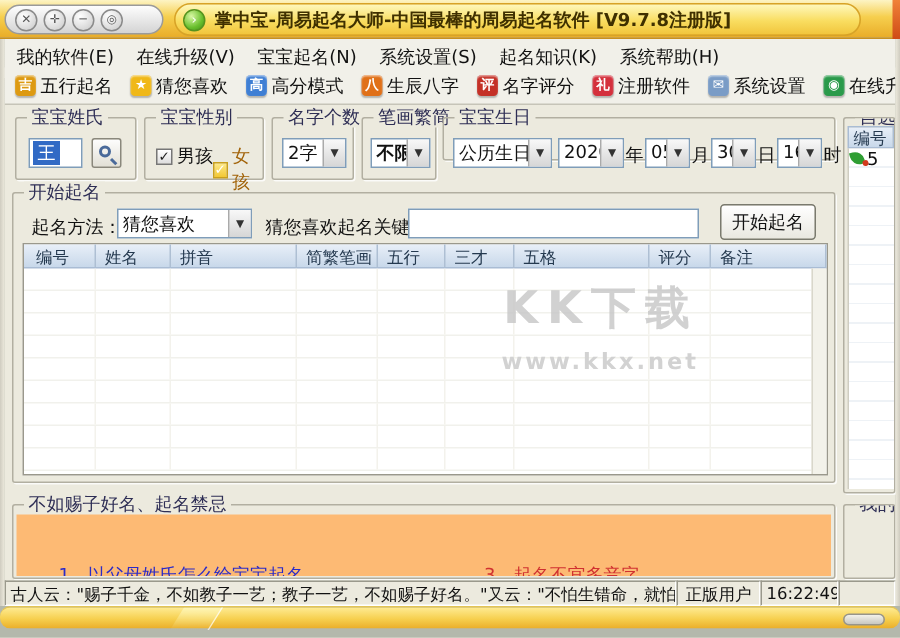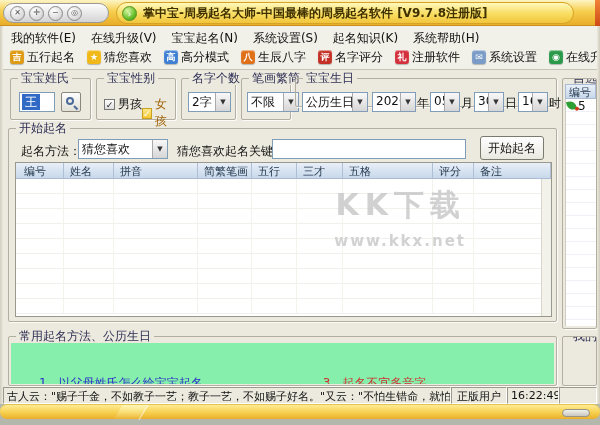--- a/index.html
+++ b/index.html
@@ -84,21 +84,21 @@
   .tbody { position:absolute; left:0; top:16px; right:10px; bottom:0; overflow:hidden; }
   .tr { display:flex; height:15px; border-bottom:1px solid #f1f1ec; }
   .td { border-right:1px solid #f3f2ec; height:100%; }
   .tscroll { position:absolute; right:0; top:16px; bottom:0; width:10px;
     background:#f3f2ea; border-left:1px solid #d9d7cb; }
   .watermark { position:absolute; left:110px; top:6px; width:340px; text-align:right;
     color:#c9c9c9; pointer-events:none; }
   .wm-big { font-size:30px; font-weight:bold; letter-spacing:6px; opacity:.85; }
   .wm-url { font-size:15px; font-weight:bold; letter-spacing:2px; margin-top:6px; color:#d2d2d2; }
   
-  .tips-inner { position:absolute; left:2px; top:6px; right:2px; bottom:1px; background:#86efac; overflow:hidden; }
+  .tips-inner { position:absolute; left:2px; top:6px; right:2px; bottom:1px; background:#fdba74; overflow:hidden; }
   .tips-links { position:absolute; left:0; right:0; bottom:-8px; display:flex; }
   .tip-link { white-space:nowrap; overflow:hidden; }
   .tip-blue { color:#2a2ac8; margin-left:28px; }
   .tip-red  { color:#d03030; margin-left:120px; }
   
   .rp { overflow:hidden; }
   .rp-head { position:absolute; left:2px; top:5px; right:0; height:15px;
     background:linear-gradient(#e8eff8,#c8d8ea); border:1px solid #a9bcd4;
     font-size:11px; color:#24394f; padding:0 0 0 3px; white-space:nowrap; }
   .rp-body { position:absolute; left:2px; top:20px; right:0; bottom:2px; background:
@@ -229,21 +229,21 @@
   <div class="gbox" style="left:178px; top:8px; width:55px; height:42px;">
     <div class="gbox-label">名字个数</div>
     <div class="dd" style="position:absolute; left:6px; top:13px; width:43px;">
       <span class="dd-txt">2字</span>
       <span class="dd-btn">▼</span>
     </div>
   </div>
 
   <div class="gbox" style="left:238px; top:8px; width:50px; height:42px;">
     <div class="gbox-label">笔画繁简</div>
-    <div class="dd" style="position:absolute; left:5px; top:13px; width:52px;">
+    <div class="dd" style="position:absolute; left:5px; top:13px; width:40px;font-weight:bold;">
       <span class="dd-txt">不限</span>
       <span class="dd-btn">▼</span>
     </div>
   </div>
 
   <div class="gbox" style="left:292px; top:8px; width:262px; height:29px;">
     <div class="gbox-label">宝宝生日</div>
     <div style="position:absolute; left:6px; top:13px; display:flex; align-items:center;">
       <div class="dd" style="width:66px;">
         <span class="dd-txt">公历生日</span>
@@ -412,21 +412,21 @@
     <div class="rp-head">编号</div>
     <div class="rp-body">
       <div class="rp-row">
         <span class="leaf"></span>
         <span>5</span>
       </div>
     </div>
   </div>
 
   <div class="gbox" style="left:5px; top:266px; width:549px; height:50px;">
-    <div class="gbox-label">常用起名方法、公历生日</div>
+    <div class="gbox-label">不如赐子好名、起名禁忌</div>
     <div class="tips-inner">
       <div class="tips-links">
         <span class="tip-link tip-blue">1、以父母姓氏怎么给宝宝起名</span>
         <span class="tip-link tip-red">3、起名不宜多音字</span>
       </div>
     </div>
   </div>
 
   <div class="gbox rp" style="left:559px; top:266px; width:35px; height:50px; background:#eceade;">
     <div class="gbox-label">我的信息</div>

